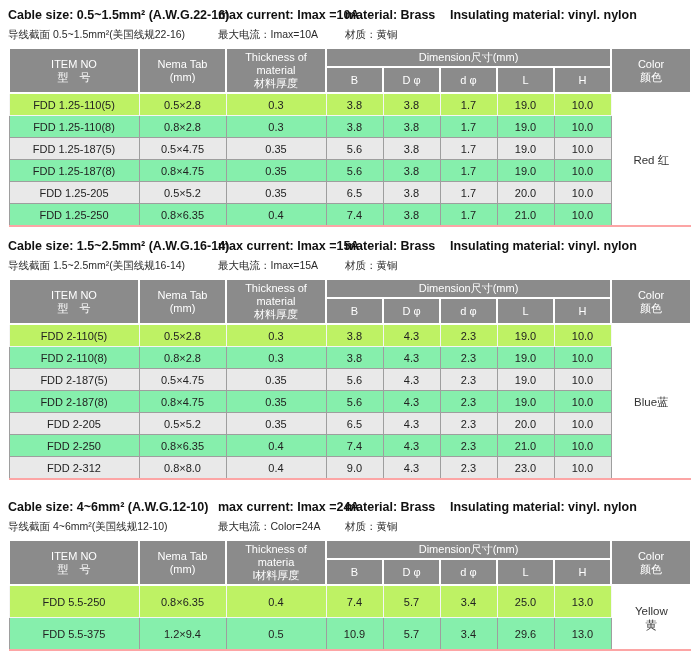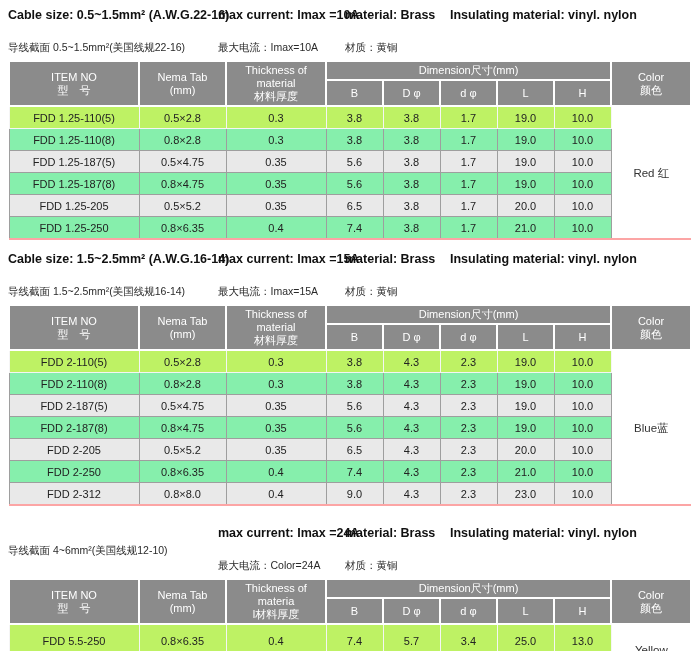--- a/index.html
+++ b/index.html
@@ -10,21 +10,21 @@
     overflow:hidden;
   }
   .page { padding:8px 10px 0 8px; }
 
   .section-title { display:flex; align-items:flex-start; margin:0 0 6px 0; }
   .tcol1 { width:210px; flex:0 0 210px; }
   .tcol2 { width:127px; flex:0 0 127px; }
   .tcol3 { width:105px; flex:0 0 105px; }
   .tcol4 { flex:1; }
   .t-en { font-weight:bold; font-size:12.5px; color:#111; line-height:15px; white-space:nowrap; }
-  .t-zh { font-size:10.5px; color:#2a2a2a; line-height:13px; margin-top:18px; white-space:nowrap; }
+  .t-zh { font-size:10.5px; color:#2a2a2a; line-height:13px; margin-top:5px; white-space:nowrap; }
 
   table.spec {
     border-collapse:collapse; table-layout:fixed; width:682px;
     border-bottom:2px solid #fca5a5;
   }
   table.spec th {
     background:#8b8b8b; color:#ffffff; font-weight:normal;
     font-size:11px; line-height:13px; text-align:center; vertical-align:middle;
     border:2px solid #ffffff; padding:1px 0; white-space:pre-line;
   }
@@ -295,20 +295,21 @@
             <td>23.0</td>
             <td>10.0</td>
           </tr>
         </tbody>
     </table>
   </div>
 
   <div class="section sec3">
     <div class="section-title">
       <div class="tcol1">
+        <div class="t-en">Cable size: 4~6mm² (A.W.G.12-10)</div>
         <div class="t-zh">导线截面 4~6mm²(美国线规12-10)</div>
       </div>
       <div class="tcol2">
         <div class="t-en">max current: Imax =24A</div>
         <div class="t-zh">最大电流：Color=24A</div>
       </div>
       <div class="tcol3">
         <div class="t-en">material: Brass</div>
         <div class="t-zh">材质：黄铜</div>
       </div>

